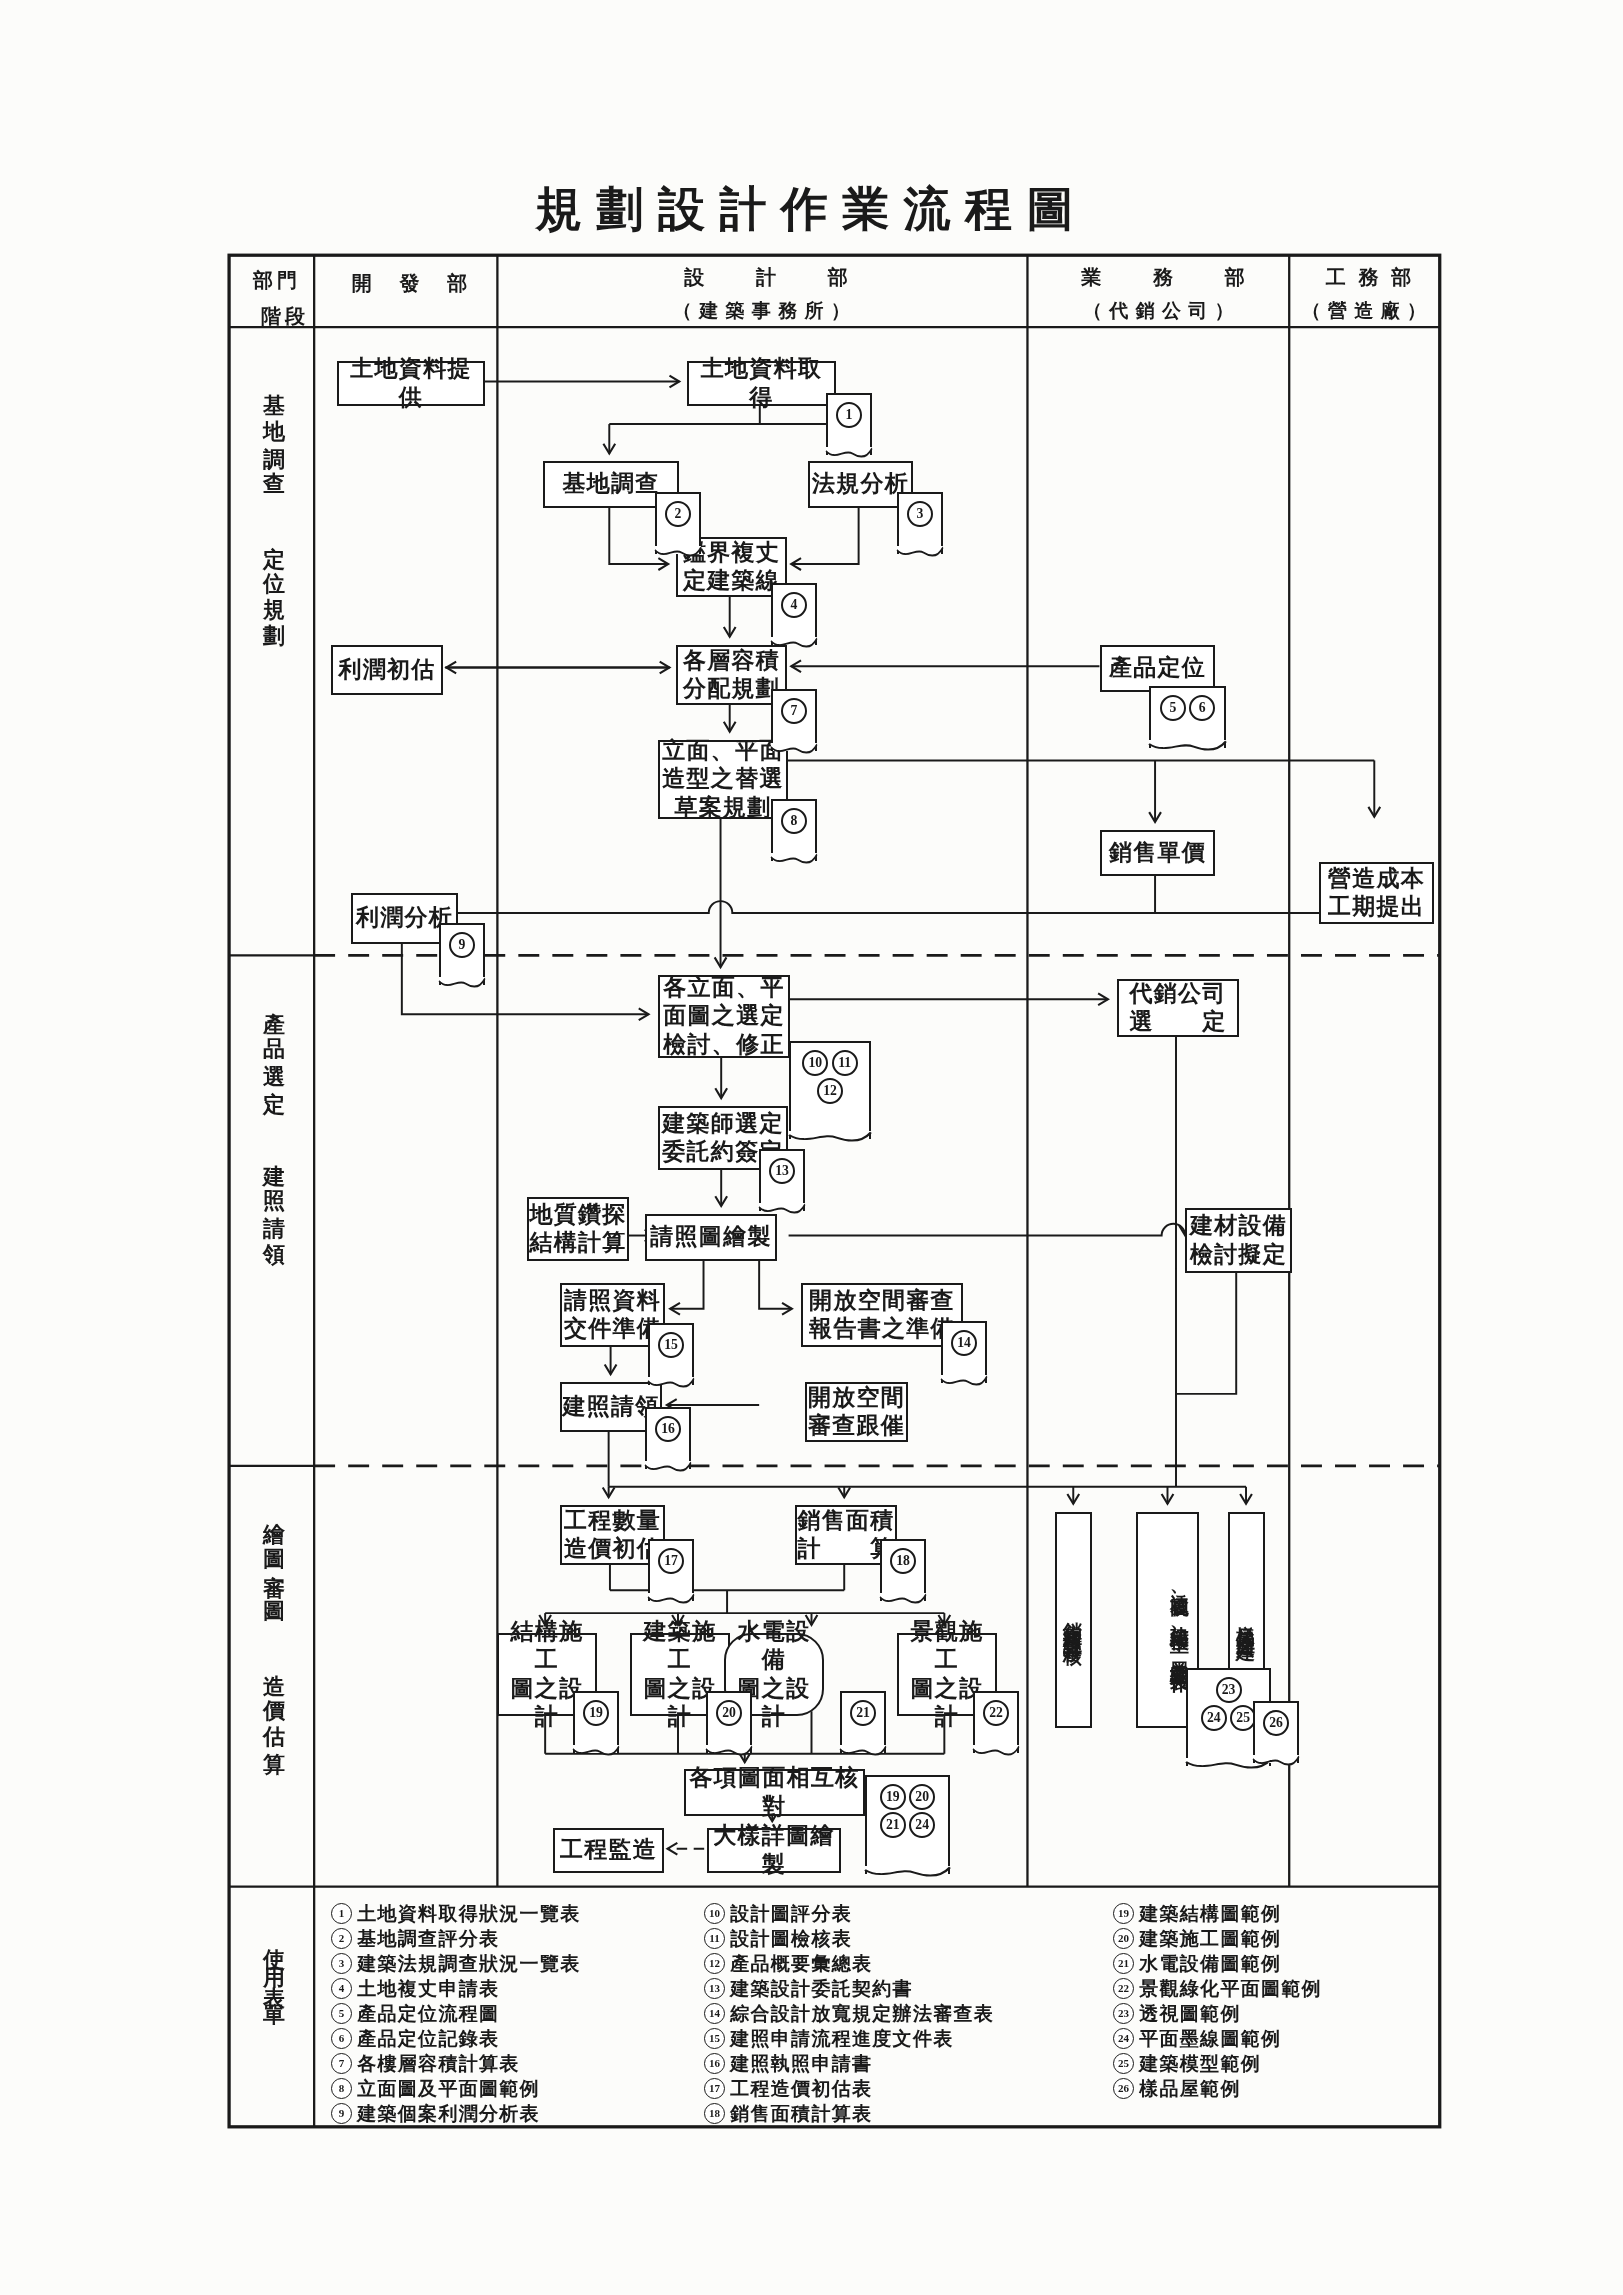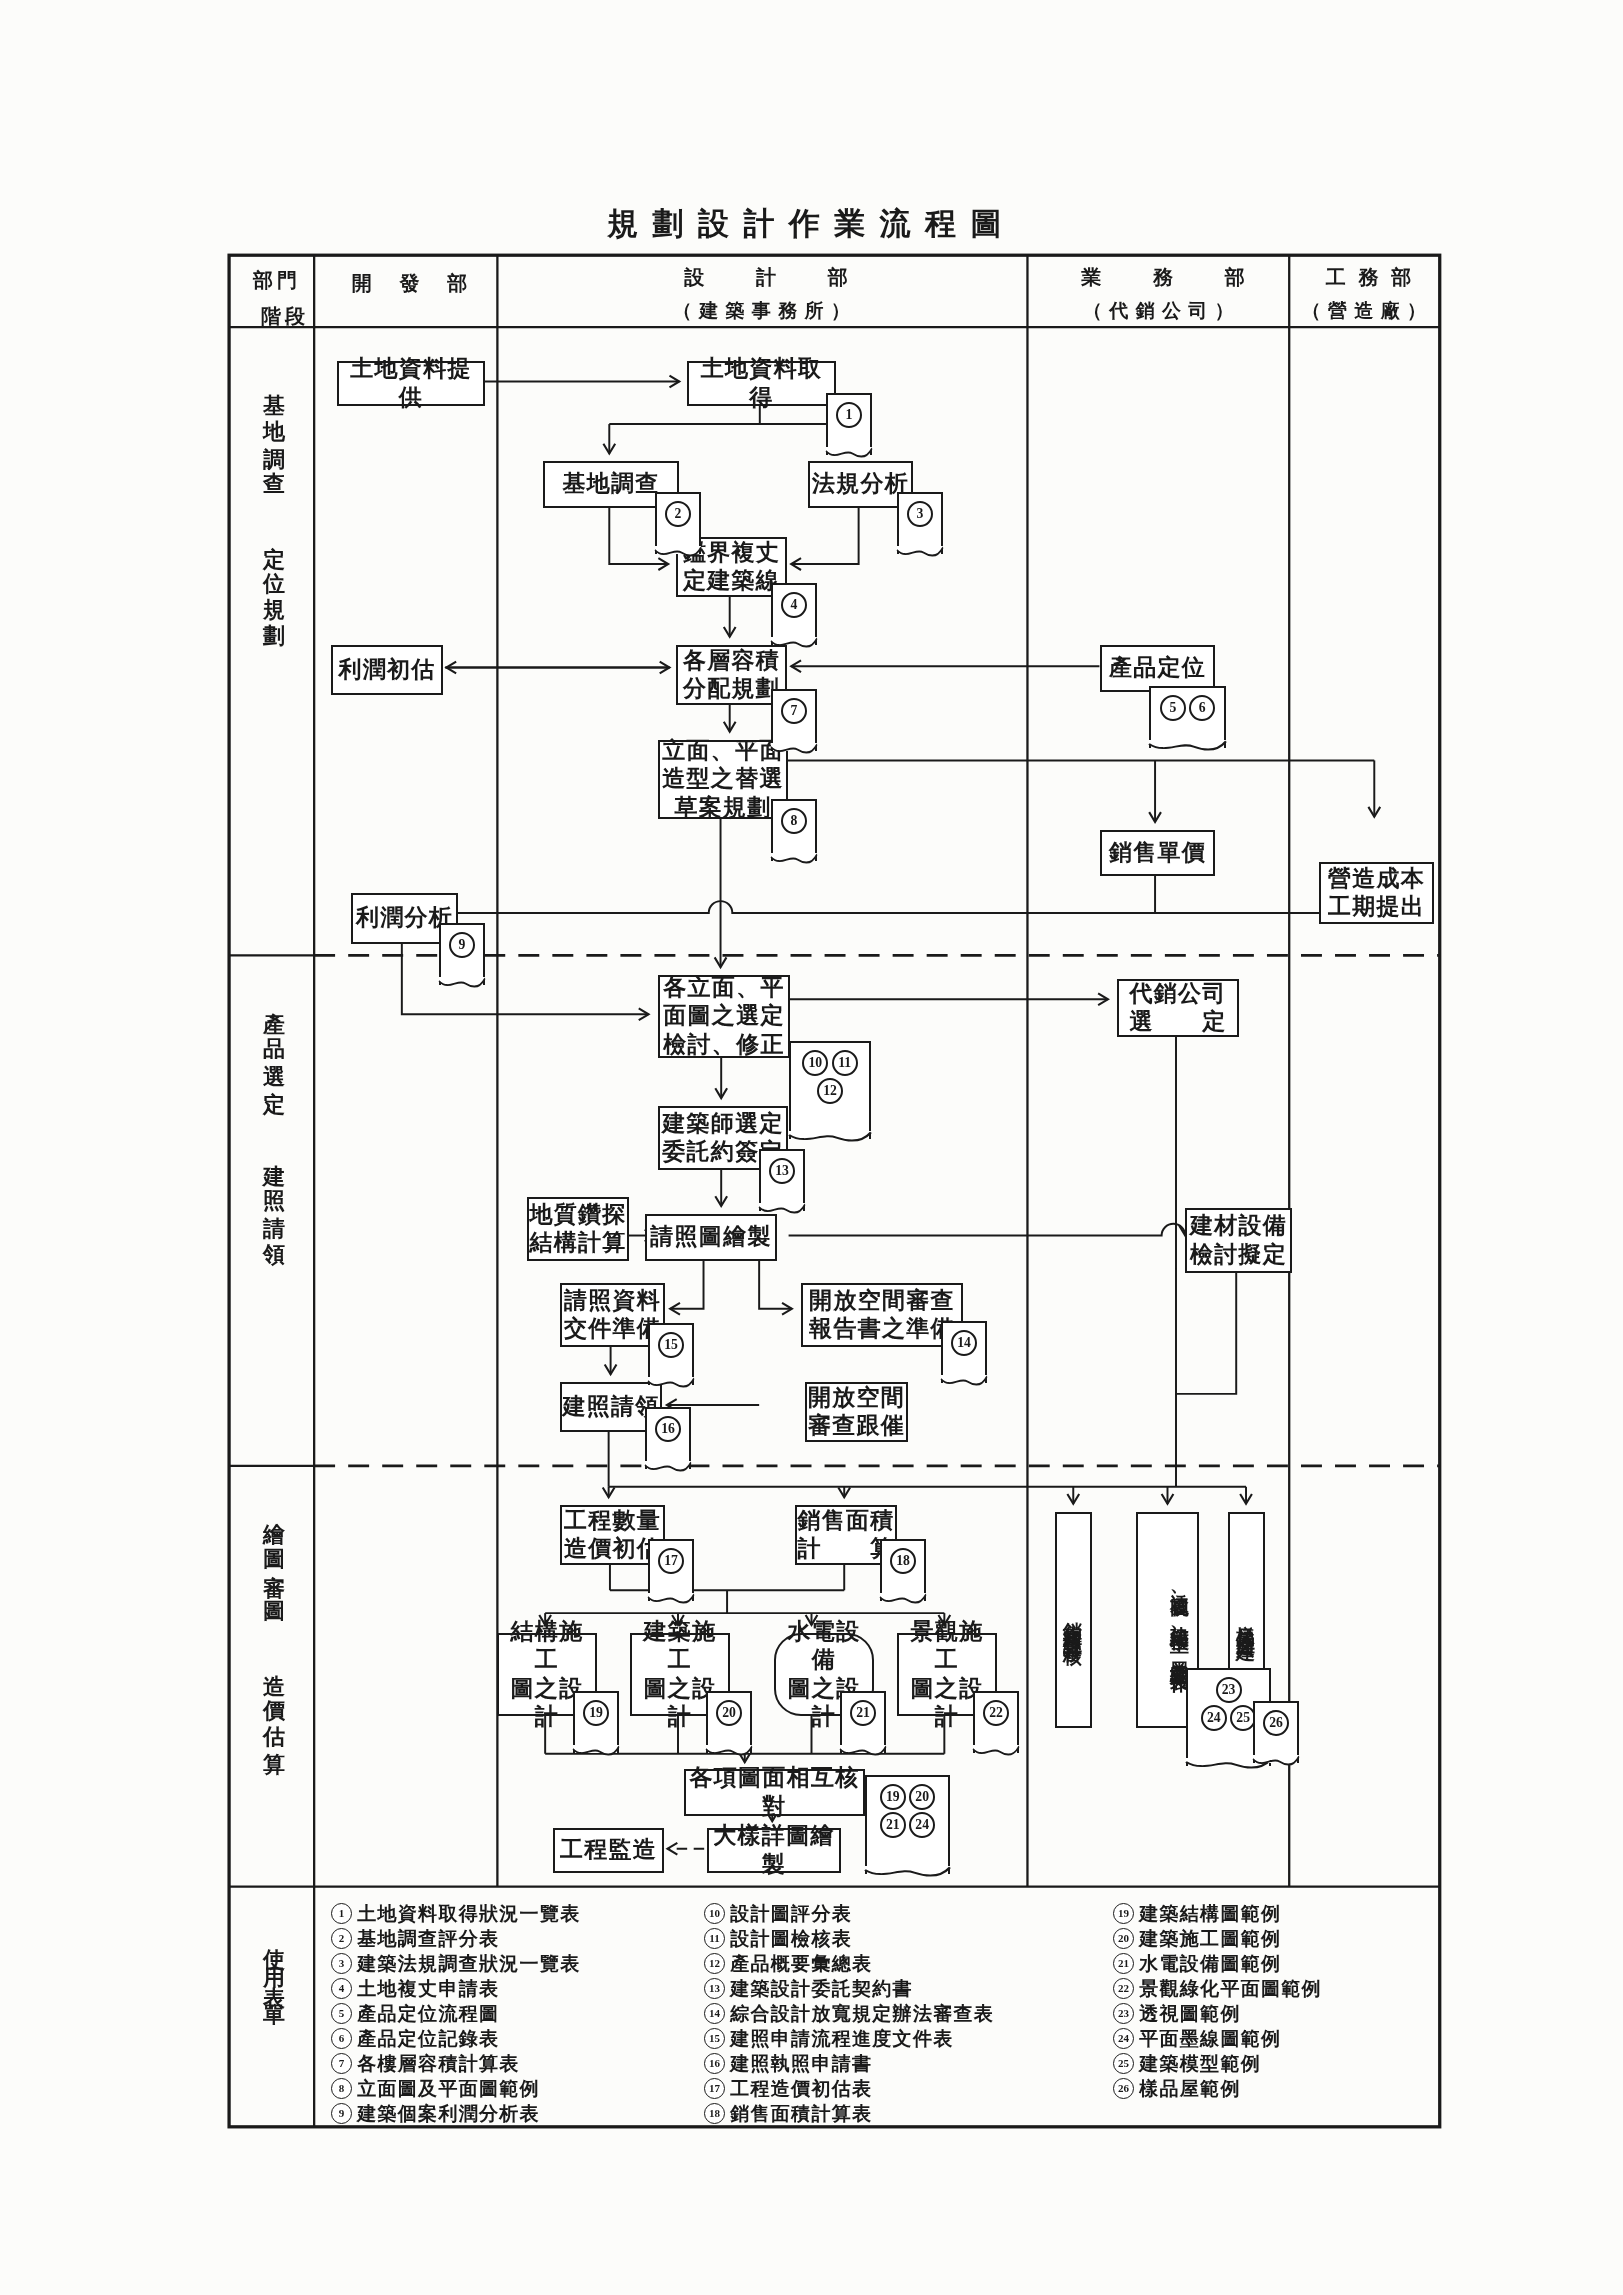--- a/index.html
+++ b/index.html
@@ -1,19 +1,19 @@
 <!DOCTYPE html>
 <html style="font-size:10.5px"><head>
 <meta charset="utf-8">
 <style>
   html,body{margin:0;padding:0;background:#e8e8e8;}
   .page{position:relative;width:1623px;height:2295px;background:#fcfcfa;overflow:hidden;
         font-family:"Liberation Serif","DejaVu Serif",serif;color:#1a1a1a;}
   .title{position:absolute;left:0;top:178px;width:1623px;text-align:center;
-         font-size:31px;font-weight:700;letter-spacing:14.4px;margin-top:25px;}
+         font-size:47px;font-weight:700;letter-spacing:14.4px;}
   svg.overlay{position:absolute;left:0;top:0;z-index:1;}
   .nbox{position:absolute;z-index:2;background:#fff;border:2px solid #1a1a1a;
         display:flex;align-items:center;justify-content:center;text-align:center;
         white-space:pre-line;font-size:23px;font-weight:600;line-height:1.22;letter-spacing:1.3px;}
   .vbox{writing-mode:vertical-rl;text-orientation:upright;letter-spacing:3.3px;
         line-height:1.55;padding:7.9px 2.6px;box-sizing:border-box;align-items:flex-start;justify-content:center;}
   .stage{position:absolute;z-index:2;writing-mode:vertical-rl;text-orientation:upright;
          font-size:22px;font-weight:600;letter-spacing:26px;}
   .stage.small{letter-spacing:18.3px;}
   .hcell{position:absolute;z-index:2;text-align:center;font-weight:600;font-size:20px;}
@@ -166,21 +166,21 @@
 造價初估</div>
   <div class="nbox" style="left:795px;top:1505px;width:98px;height:56px;">銷售面積
 計　　算</div>
   <div class="nbox vbox" style="left:1055px;top:1512px;width:37px;height:216px;font-size:19px;">銷售面積計算審核</div>
   <div class="nbox vbox" style="left:1136px;top:1512px;width:63px;height:216px;font-size:19px;">透視圖、建築模型、墨線圖製作</div>
   <div class="nbox vbox" style="left:1228px;top:1512px;width:37px;height:216px;font-size:19px;">樣品屋之興建</div>
   <div class="nbox" style="left:497px;top:1633px;width:96px;height:79px;">結構施工
 圖之設計</div>
   <div class="nbox" style="left:630px;top:1633px;width:96px;height:79px;">建築施工
 圖之設計</div>
-  <div class="nbox" style="left:774px;top:1633px;width:96px;height:79px;border-radius:27px;">水電設備
+  <div class="nbox" style="left:724px;top:1633px;width:96px;height:79px;border-radius:27px;">水電設備
 圖之設計</div>
   <div class="nbox" style="left:897px;top:1633px;width:96px;height:79px;">景觀施工
 圖之設計</div>
   <div class="nbox" style="left:684px;top:1769px;width:177px;height:43px;">各項圖面相互核對</div>
   <div class="nbox" style="left:707px;top:1828px;width:130px;height:41px;">大樣詳圖繪製</div>
   <div class="nbox" style="left:553px;top:1828px;width:107px;height:41px;">工程監造</div>
 
   <div class="badge" style="left:826px;top:393px;width:46px;height:62px;">
       <div class="brow">
         <span class="cnum">1</span>

